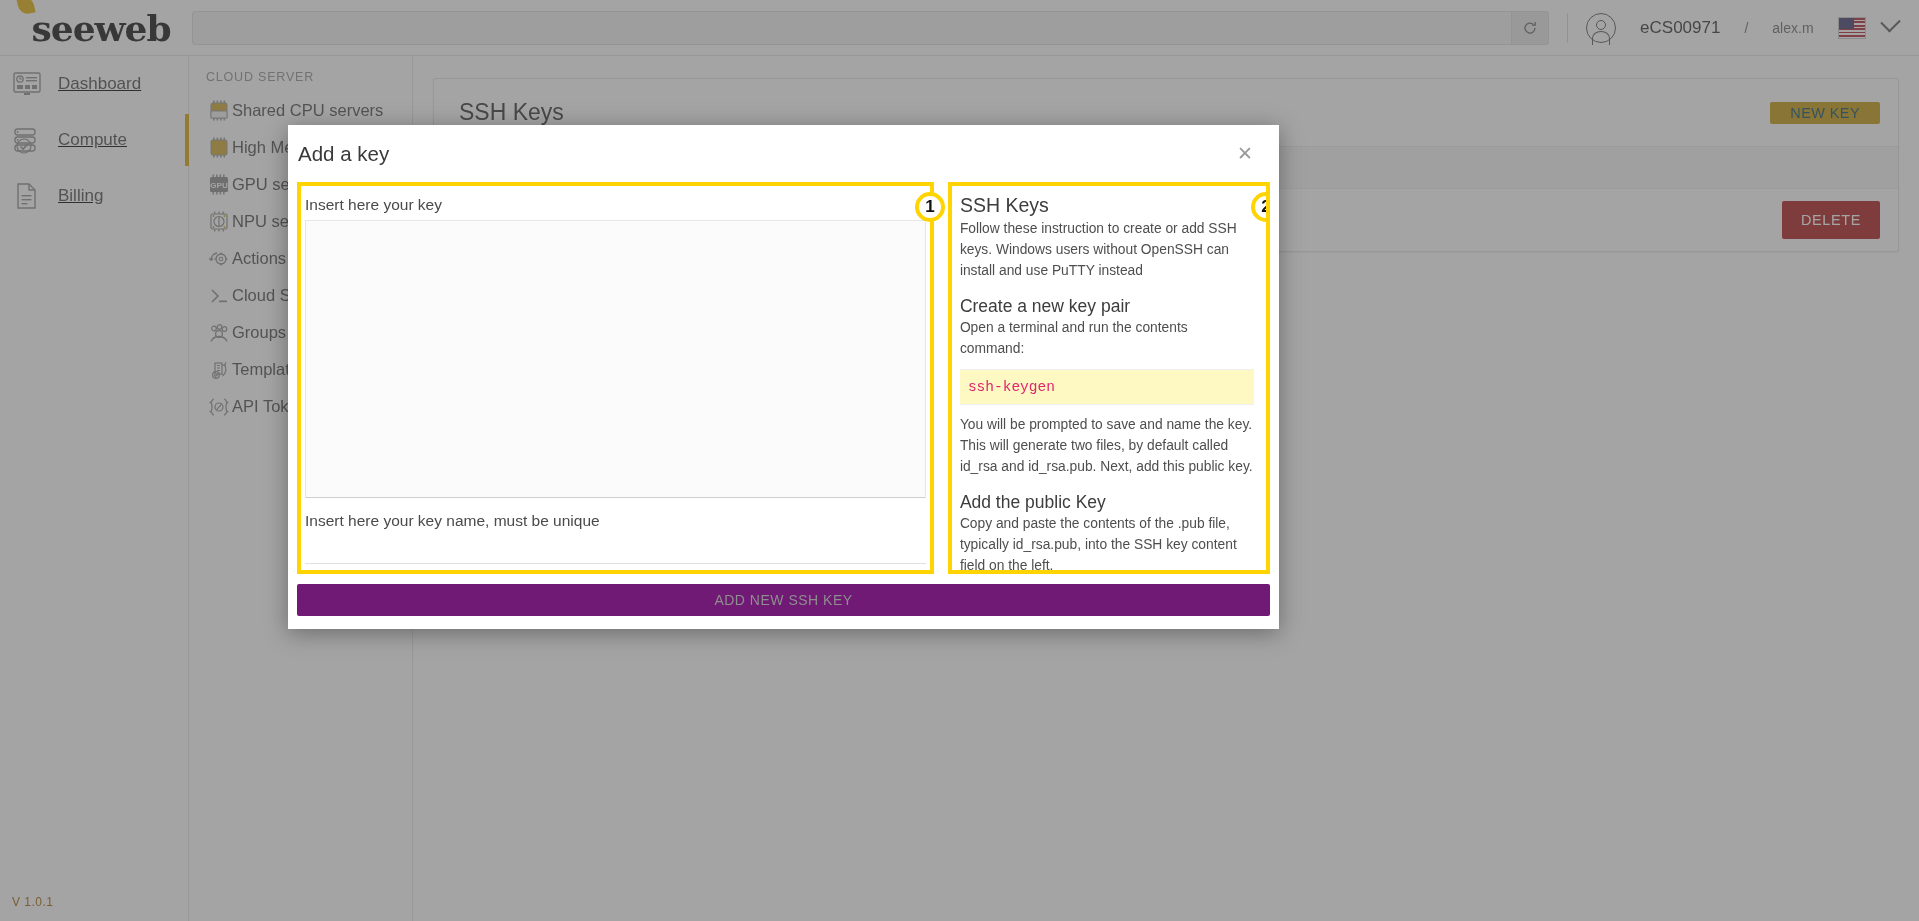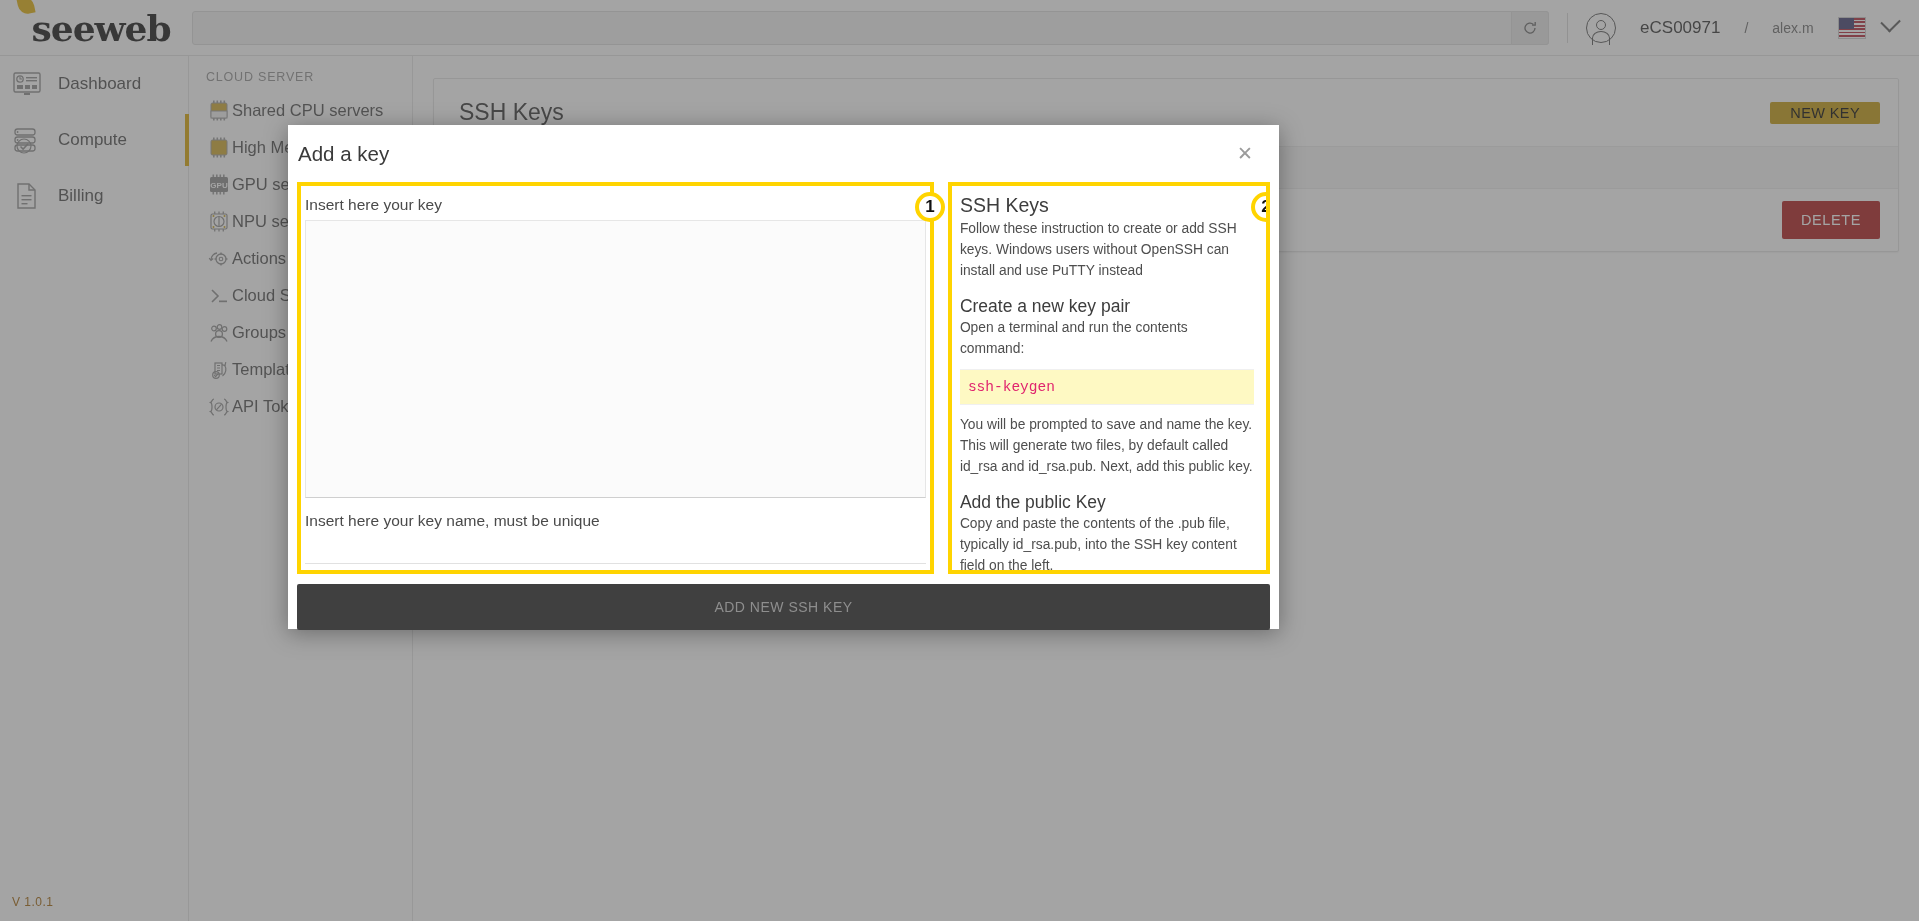--- a/index.html
+++ b/index.html
@@ -165,20 +165,21 @@
 
   
   .rail {
     position: absolute;
     left: 0; top: 56px;
     width: 189px;
     height: 865px;
     background: #ffffff;
     border-right: 1px solid #e4e4e4;
     z-index: 4;
+    text-decoration: underline;
   }
   .rail-item {
     height: 56px;
     display: flex;
     align-items: center;
     gap: 16px;
     padding-left: 12px;
     color: #4a4a4a;
     font-size: 17px;
     cursor: pointer;
@@ -251,21 +252,21 @@
     height: 68px;
     display: flex;
     align-items: center;
     justify-content: space-between;
     padding: 0 18px 0 25px;
     border-bottom: 1px solid #ececec;
   }
   .panel-title { font-size: 23px; color: #333; }
   .btn-newkey {
     background: #c39a0c;
-    color: #000000;
+    color: #0c4a6e;
     border: none;
     padding: 3px 20px;
     font-size: 14.5px;
     letter-spacing: .4px;
     cursor: pointer;
     border-radius: 2px;
   }
   .panel-row {
     height: 42px;
     background: #f7f7f7;
@@ -404,22 +405,22 @@
     font-family: Liberation Mono, monospace;
     font-size: 14.5px;
     color: #e0246e;
   }
 
   .modal-foot {
     padding: 10px 9px 0 9px;
   }
   .btn-add {
     width: 100%;
-    height: 46px;
-    background: #404040;
+    height: 32px;
+    background: #701a75;
     color: #8e8e8e;
     border: none;
     font-size: 14px;
     letter-spacing: .5px;
     cursor: not-allowed;
     border-radius: 2px;
   }
 </style>
 </head>
 <body>

